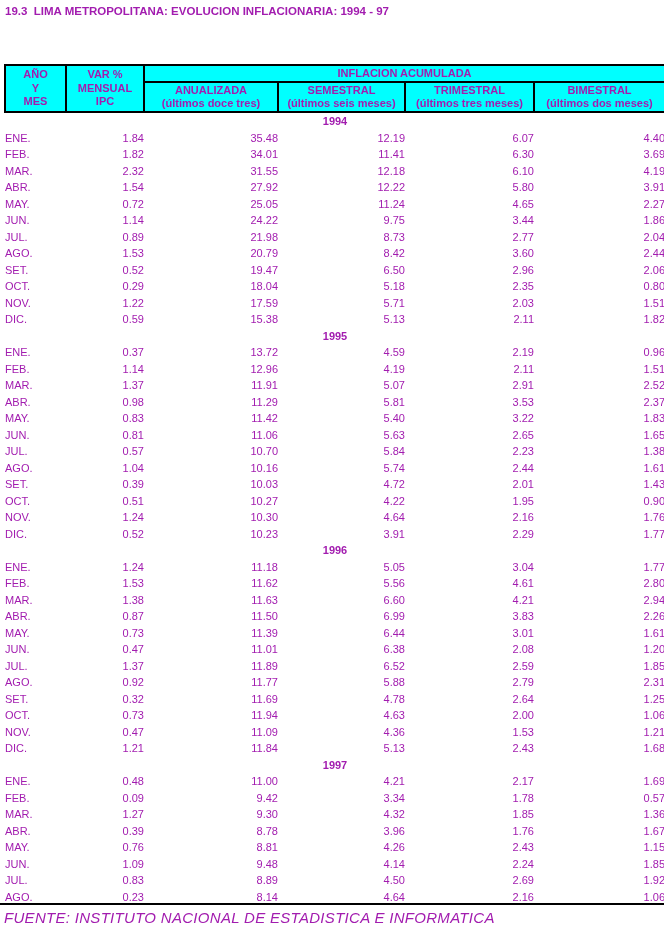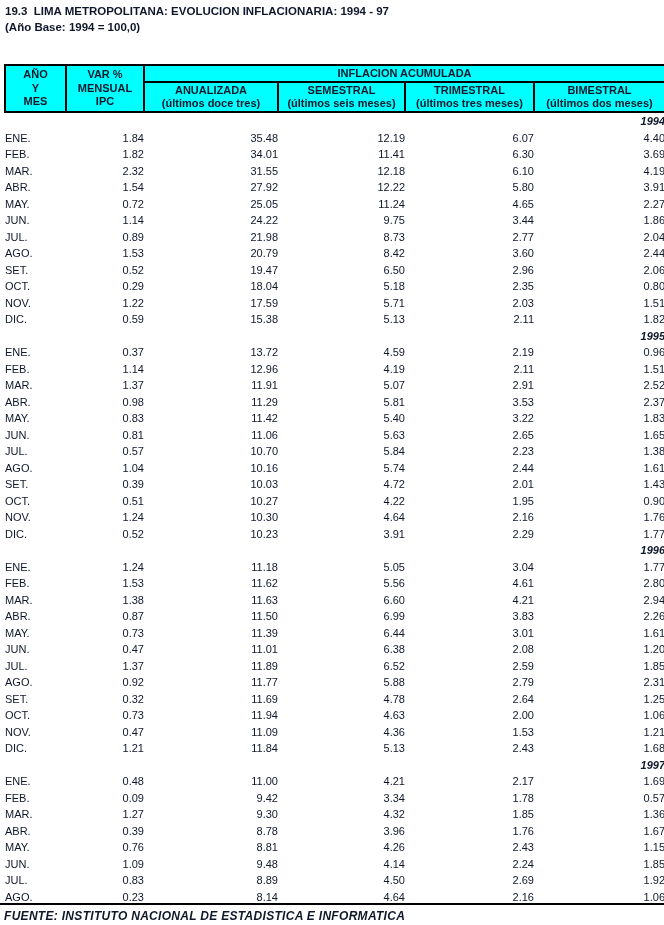--- a/index.html
+++ b/index.html
@@ -1,20 +1,20 @@
 <!DOCTYPE html>
 <html style="--header-bg: #00FFFF; --border-color: #000000;"><head>
 <meta charset="utf-8">
 <style>
   html,body { margin:0; padding:0; }
   .page {
     position:relative;
     width:664px; height:925px;
     background:#ffffff;
-    color:#0f172a;
+    color:#a21caf;
     font-family:"Liberation Sans","DejaVu Sans",sans-serif;
     overflow:hidden;
   }
   .titles {
     position:absolute; left:5px; top:3px;
     font-weight:bold; font-size:11.5px; line-height:16px;
   }
   .title-line { white-space:pre; }
 
   table.tbl {
@@ -32,48 +32,47 @@
   tr.hr2 th { height:28px; vertical-align:middle; }
   .th-stack div { line-height:13.5px; }
   .sub-name { line-height:13px; }
   .sub-desc { line-height:13px; white-space:nowrap; }
 
   .tbl tbody td {
     font-size:11px; padding:0;
     height:16.5px; line-height:16.5px;
     border:none; overflow:visible; white-space:nowrap;
   }
-  td.year  { font-weight:bold; text-align:right; padding-left:1px;font-style:italic; }
+  td.year  { font-weight:bold; text-align:center; padding-left:1px; }
   td.month { text-align:left; padding-left:1px; }
   td.num   { text-align:right; }
   td.n-var { padding-right:25px;text-align:right; }
   td.n-anu { padding-right:74px;margin-left:20px; }
   td.n-sem { padding-right:49px; }
   td.n-tri { padding-right:46px;margin-left:16px; }
   td.n-bim { padding-right:47px; }
 
   .bottom-line {
     position:absolute; left:0; top:903px;
     width:664px; height:2px;
     background:var(--border-color,#000);
   }
   .footer {
     position:absolute; left:4px; top:909px;
-    font-style:italic; font-size:12px; letter-spacing:0.3px;
-    font-weight:bold;
+    font-style:italic; font-size:15px; letter-spacing:0.3px;
+    font-weight:normal;
   }
 </style>
 </head>
 <body>
 
 <div class="page">
 
   <div class="titles">
     <div class="title-line">19.3  LIMA METROPOLITANA: EVOLUCION INFLACIONARIA: 1994 - 97</div>
-    <div class="title-line">(Año Base: 1994 = 100,0)</div>
   </div>
 
   <table class="tbl">
     <colgroup>
       <col style="width:61px">
       <col style="width:78px">
       <col style="width:134px">
       <col style="width:127px">
       <col style="width:129px">
       <col style="width:131px">

